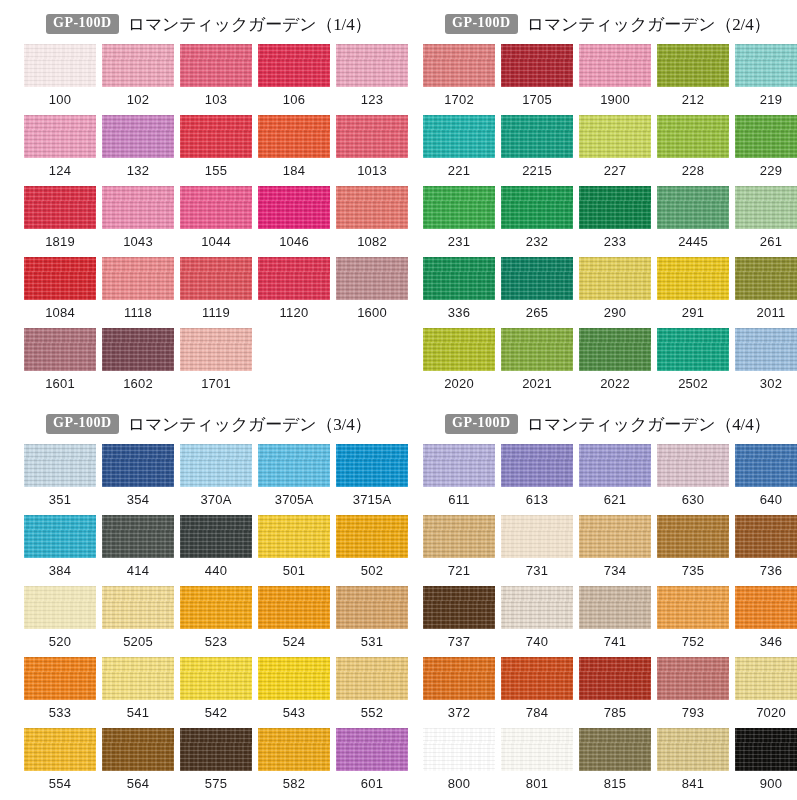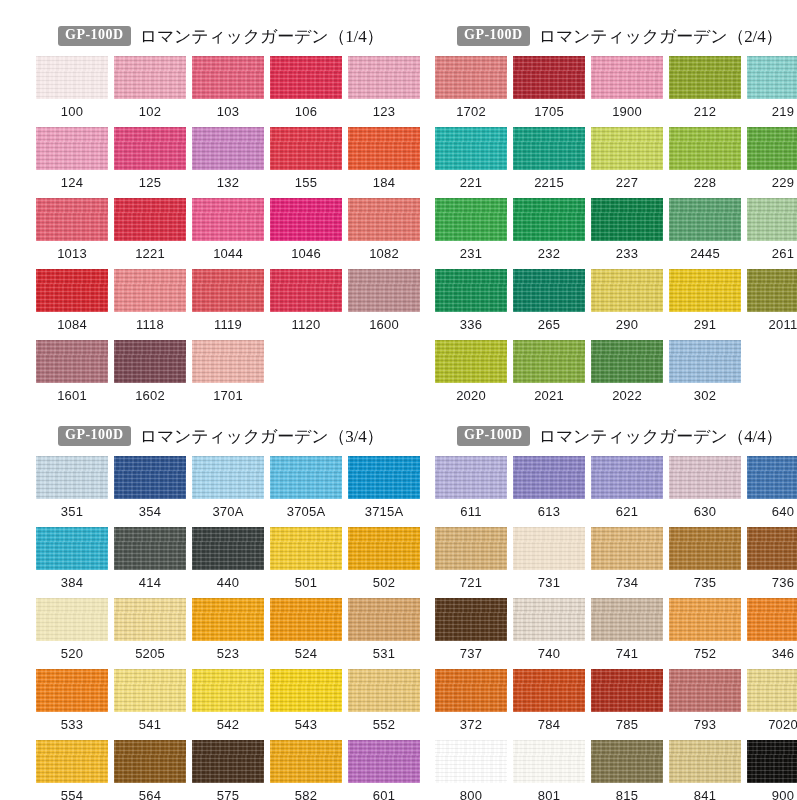--- a/index.html
+++ b/index.html
@@ -18,21 +18,21 @@
     position: relative;
     width: 797px;
     height: 800px;
     display: grid;
     grid-template-columns: 399px 398px;
     grid-template-rows: 400px 400px;
   }
   .panel {
     position: relative;
     box-sizing: border-box;
-    padding: 16px;
+    padding: 4px;
   }
   .panel-header {
     display: flex;
     align-items: center;
     height: 30px;
     padding-left: 42px;
     margin-top: 5px;
     gap: 9px;
   }
   .badge {
@@ -150,42 +150,42 @@
         </div>
         <div class="swatch-cell">
           <div class="swatch-chip" style="background: rgb(237, 168, 192);"></div>
           <div class="swatch-label">123</div>
         </div>
         <div class="swatch-cell">
           <div class="swatch-chip" style="background: rgb(239, 160, 191);"></div>
           <div class="swatch-label">124</div>
         </div>
         <div class="swatch-cell">
-          <div class="swatch-chip" style="background: rgb(228, 74, 128);"></div>
-          <div class="swatch-label">125</div>
-        </div>
-        <div class="swatch-cell">
           <div class="swatch-chip" style="background: rgb(204, 133, 196);"></div>
           <div class="swatch-label">132</div>
         </div>
         <div class="swatch-cell">
           <div class="swatch-chip" style="background: rgb(228, 56, 74);"></div>
           <div class="swatch-label">155</div>
         </div>
         <div class="swatch-cell">
           <div class="swatch-chip" style="background: rgb(237, 90, 51);"></div>
           <div class="swatch-label">184</div>
         </div>
         <div class="swatch-cell">
           <div class="swatch-chip" style="background: rgb(231, 96, 115);"></div>
           <div class="swatch-label">1013</div>
         </div>
         <div class="swatch-cell">
           <div class="swatch-chip" style="background: rgb(221, 47, 70);"></div>
-          <div class="swatch-label">1221</div>
+          <div class="swatch-label">1819</div>
+        </div>
+        <div class="swatch-cell">
+          <div class="swatch-chip" style="background: rgb(238, 143, 180);"></div>
+          <div class="swatch-label">1043</div>
         </div>
         <div class="swatch-cell">
           <div class="swatch-chip" style="background: rgb(238, 94, 146);"></div>
           <div class="swatch-label">1044</div>
         </div>
         <div class="swatch-cell">
           <div class="swatch-chip" style="background: rgb(231, 35, 122);"></div>
           <div class="swatch-label">1046</div>
         </div>
         <div class="swatch-cell">
@@ -318,20 +318,24 @@
         </div>
         <div class="swatch-cell">
           <div class="swatch-chip" style="background: rgb(134, 174, 63);"></div>
           <div class="swatch-label">2021</div>
         </div>
         <div class="swatch-cell">
           <div class="swatch-chip" style="background: rgb(79, 140, 68);"></div>
           <div class="swatch-label">2022</div>
         </div>
         <div class="swatch-cell">
+          <div class="swatch-chip" style="background: rgb(18, 166, 131);"></div>
+          <div class="swatch-label">2502</div>
+        </div>
+        <div class="swatch-cell">
           <div class="swatch-chip" style="background: rgb(157, 192, 224);"></div>
           <div class="swatch-label">302</div>
         </div>
       </div>
     </div>
     <div class="panel">
       <div class="panel-header">
         <span class="badge">GP-100D</span>
         <span class="panel-title">ロマンティックガーデン（3/4）</span>
       </div>

